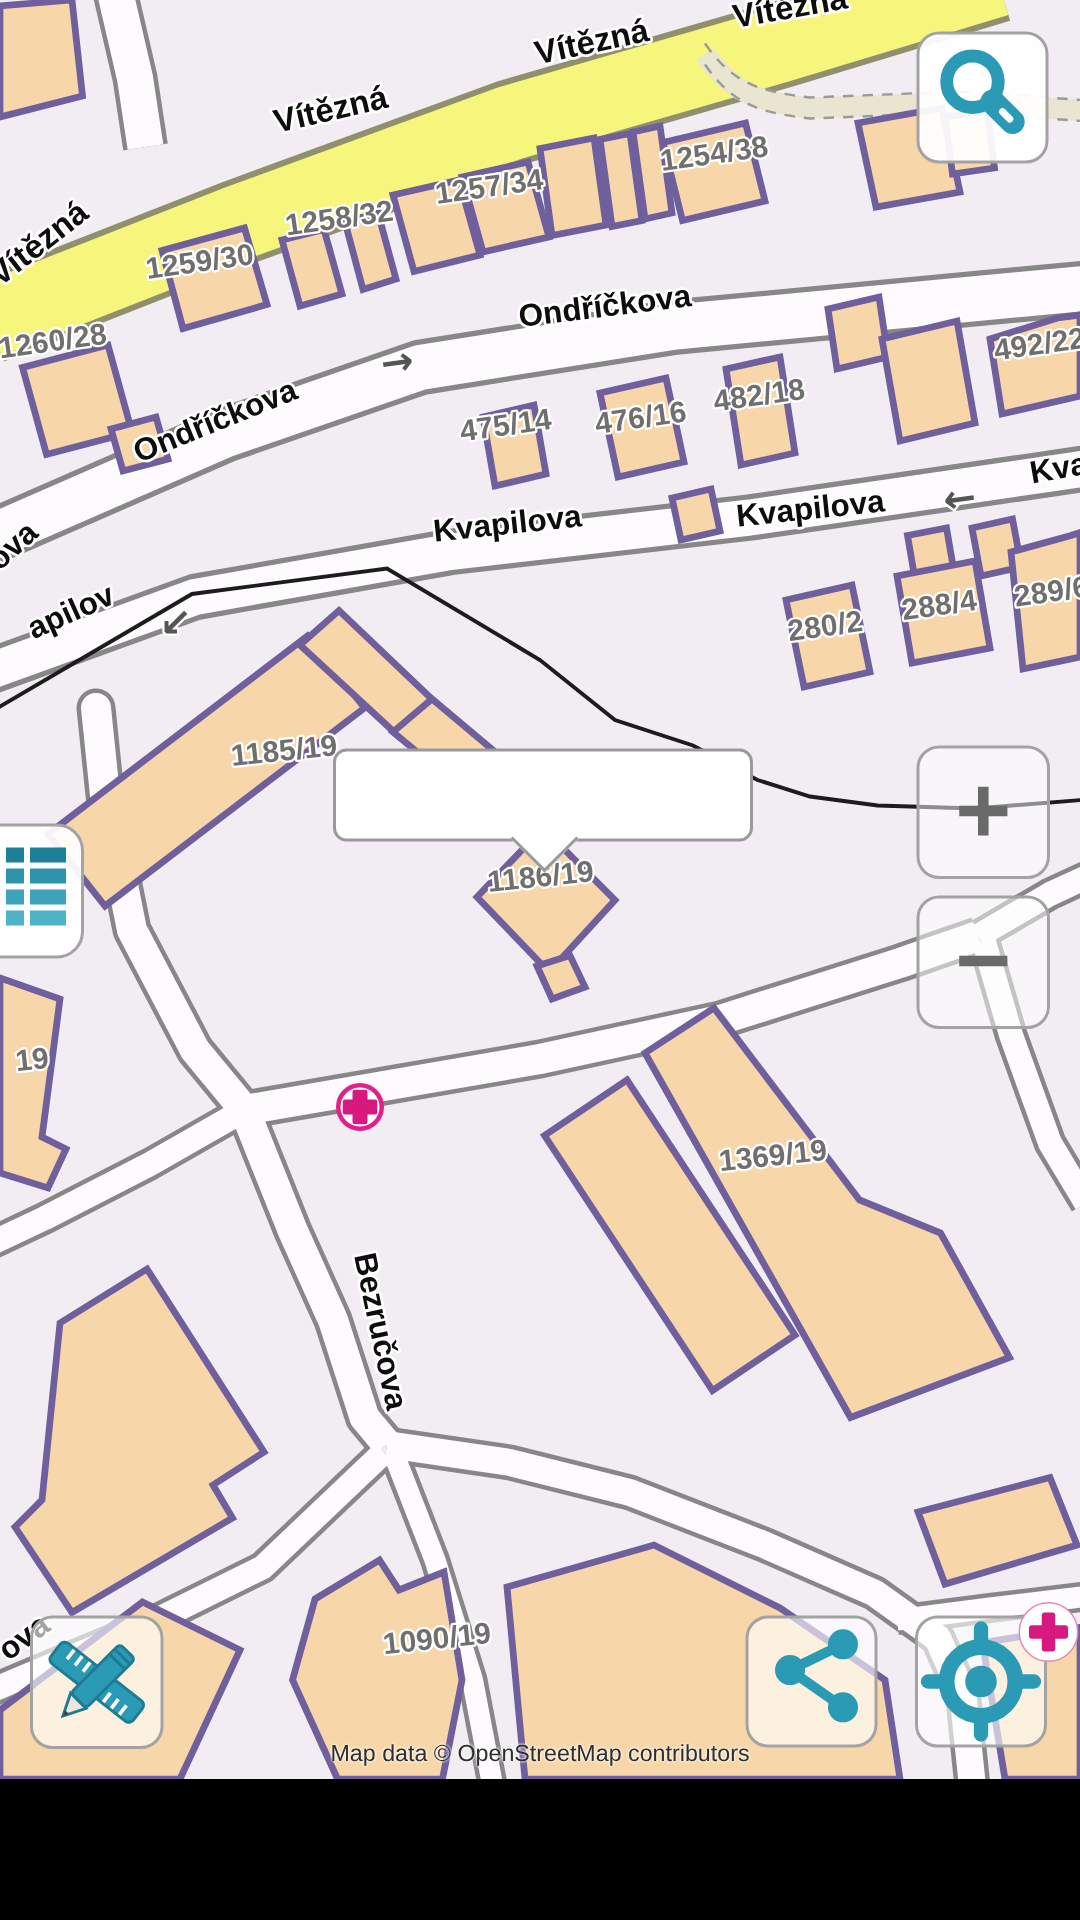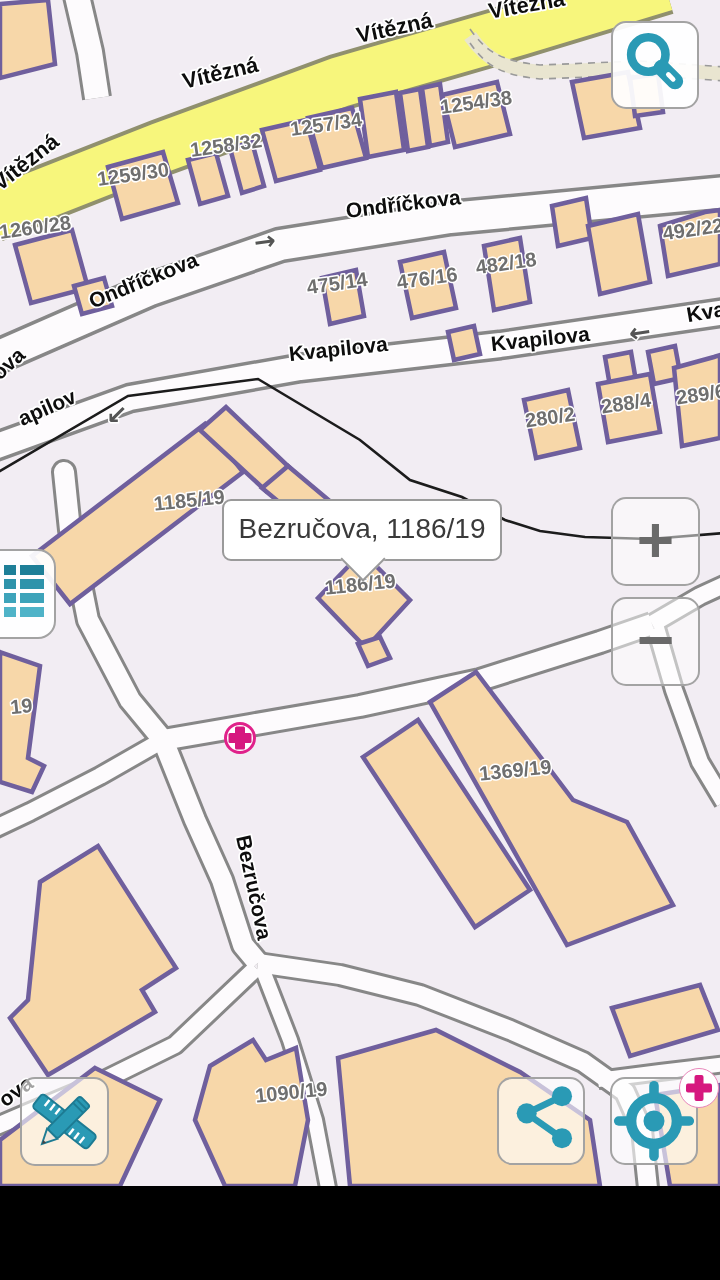--- a/index.html
+++ b/index.html
@@ -183,21 +183,20 @@
       </g>
     <g id="g-arrows">
         <text transform="translate(266 250) rotate(-8)" class="arrow-glyph">→</text>
         <text transform="translate(641 341) rotate(-8)" class="arrow-glyph">←</text>
         <text transform="translate(117 424) rotate(0)" class="arrow-glyph">↙</text>
       </g>
   </svg>
 
   <div id="popup">
     <span class="popup-tail"></span>
-    <span class="popup-text">Bezručova, 1186/19</span>
   </div>
 
   <button class="map-btn opaque" style="left:611px;top:21px;width:88px;height:88px;">
     <svg width="84" height="84" viewBox="0 0 88 88">
       <circle cx="37" cy="33" r="18" fill="none" stroke="#2a9ab5" stroke-width="9"></circle>
       <line x1="51" y1="47" x2="65" y2="61" stroke="#2a9ab5" stroke-width="17" stroke-linecap="round"></line>
       <line x1="58" y1="54" x2="63" y2="59" stroke="#ffffff" stroke-width="5" stroke-linecap="round"></line>
     </svg>
   </button>
 
@@ -265,20 +264,21 @@
     </svg>
   </button>
 
   <div id="locate-badge">
     <svg width="38" height="38" viewBox="0 0 38 38">
       <rect x="6" y="14.5" width="26" height="9" rx="2" fill="#d6187f"></rect>
       <rect x="14.5" y="6" width="9" height="26" rx="2" fill="#d6187f"></rect>
     </svg>
   </div>
 
+  <div id="attribution">Map data © OpenStreetMap contributors</div>
 
   <div id="navbar">
     
     
     
   </div>
 
 </div>
 
 </body></html>

